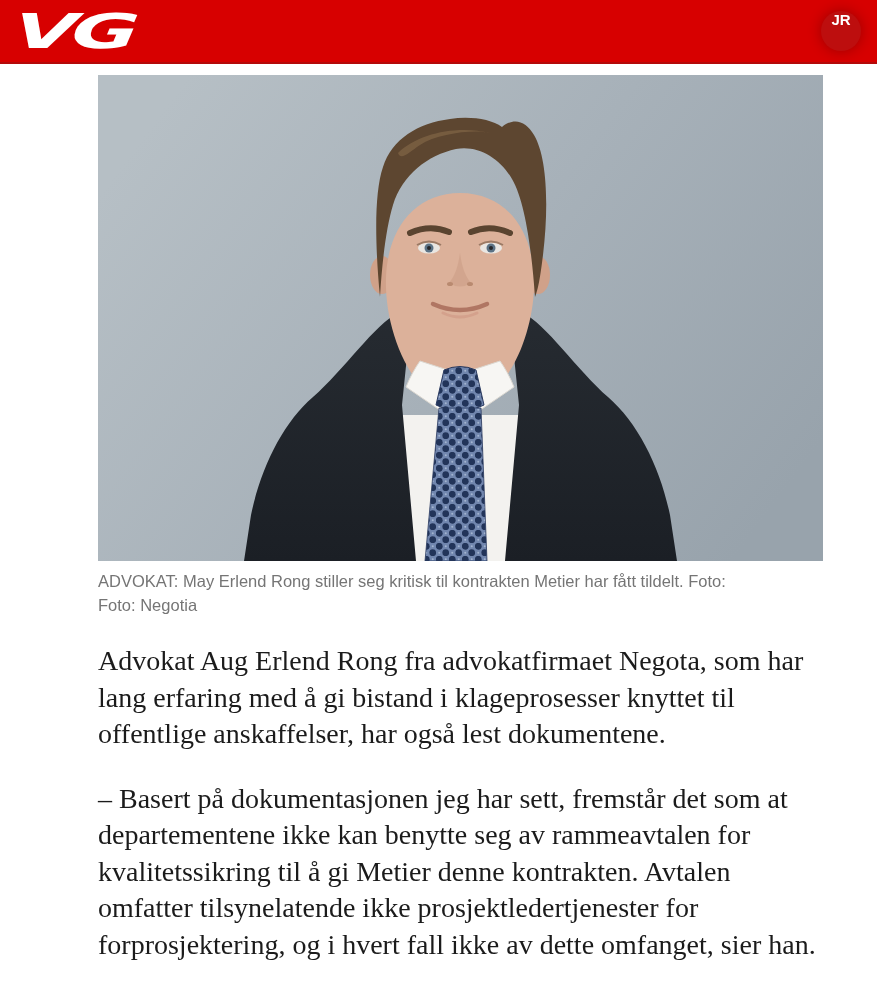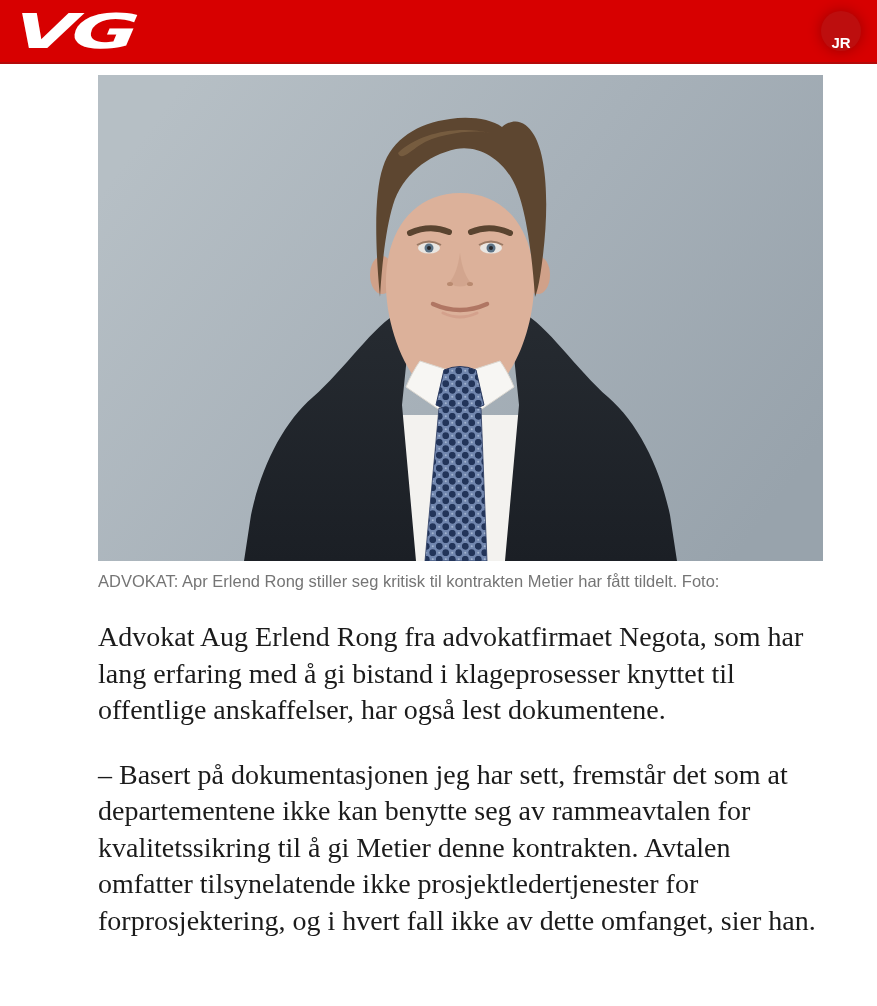--- a/index.html
+++ b/index.html
@@ -39,21 +39,21 @@
   .profile-badge {
     width: 40px;
     height: 40px;
     border-radius: 50%;
     background: #bd0e0e;
     box-shadow: 0 0 14px rgba(0,0,0,0.28);
     color: #ffffff;
     font-size: 15px;
     font-weight: bold;
     display: flex;
-    align-items: flex-end;
+    align-items: flex-start;
     justify-content: center;
     cursor: pointer;
   }
   
   .content { padding-left: 98px; }
   figure.article-figure { margin: 11px 0 0 0; padding: 0; }
   .article-image {
     width: 725px;
     height: 486px;
     display: block;
@@ -150,21 +150,22 @@
         <path d="M 345,238 Q 362,246 379,238" stroke="#d09a86" stroke-width="3" fill="none" stroke-linecap="round" opacity="0.7"></path>
 
         <path d="M 322,286 L 362,299 L 349,340 L 308,312 C 312,302 317,293 322,286 Z" fill="#f7f6f3" stroke="#dcd8d1" stroke-width="1"></path>
         <path d="M 402,286 L 362,299 L 375,340 L 416,312 C 412,302 407,293 402,286 Z" fill="#f7f6f3" stroke="#dcd8d1" stroke-width="1"></path>
 
         <path d="M 346,295 Q 362,288 378,295 L 386,330 Q 362,343 338,330 Z" fill="url(#tieDots)" stroke="#2a3a60" stroke-width="1"></path>
         <path d="M 341,333 L 383,333 L 389,486 L 327,486 Z" fill="url(#tieDots)" stroke="#2a3a60" stroke-width="0.8"></path>
       </svg>
     </div>
     <figcaption class="image-caption">
-      <div>ADVOKAT: Apr Erlend Rong stiller seg kritisk til kontrakten Metier har fått tildelt. Foto:</div>
+      <div>ADVOKAT: May Erlend Rong stiller seg kritisk til kontrakten Metier har fått tildelt. Foto:</div>
+      <div>Foto: Negotia</div>
     </figcaption>
   </figure>
 
   <div class="article-body">
     <p>Advokat Aug Erlend Rong fra advokatfirmaet Negota, som har lang erfaring med å gi bistand i klageprosesser knyttet til offentlige anskaffelser, har også lest dokumentene.</p>
     <p>– Basert på dokumentasjonen jeg har sett, fremstår det som at departementene ikke kan benytte seg av rammeavtalen for kvalitetssikring til å gi Metier denne kontrakten. Avtalen omfatter tilsynelatende ikke prosjektledertjenester for forprosjektering, og i hvert fall ikke av dette omfanget, sier han.</p>
   </div>
 </main>
 
 </body></html>

